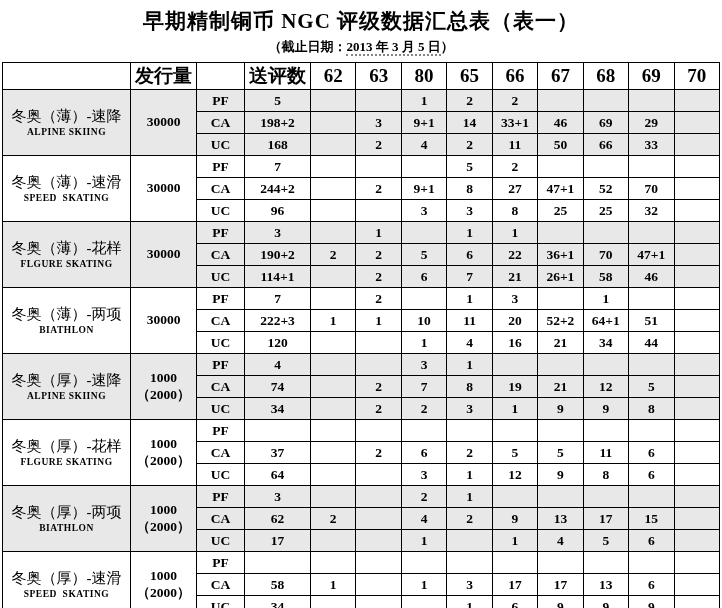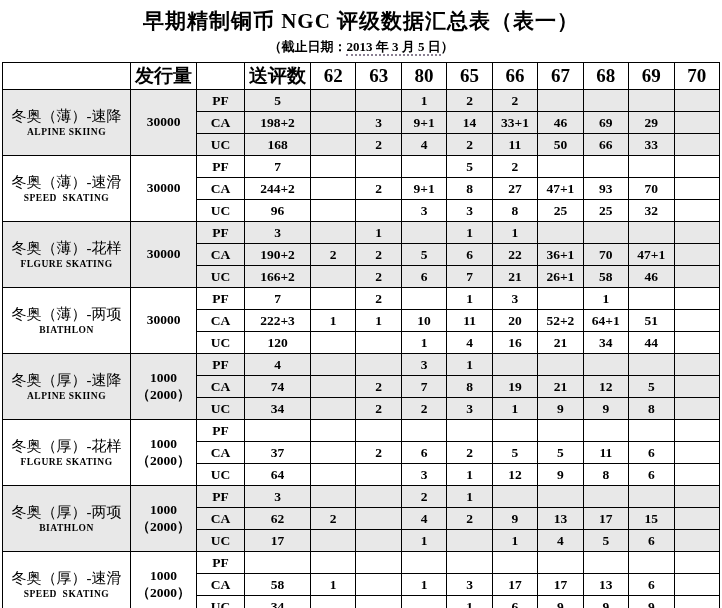--- a/index.html
+++ b/index.html
@@ -175,21 +175,21 @@
         </tr>
         <tr>
           <td class="type-cell">CA</td>
           <td class="total-cell">244+2</td>
           <td class="grade-cell"></td>
           <td class="grade-cell">2</td>
           <td class="grade-cell">9+1</td>
           <td class="grade-cell">8</td>
           <td class="grade-cell">27</td>
           <td class="grade-cell">47+1</td>
-          <td class="grade-cell">93</td>
+          <td class="grade-cell">52</td>
           <td class="grade-cell">70</td>
           <td class="grade-cell"></td>
         </tr>
         <tr>
           <td class="type-cell">UC</td>
           <td class="total-cell">96</td>
           <td class="grade-cell"></td>
           <td class="grade-cell"></td>
           <td class="grade-cell">3</td>
           <td class="grade-cell">3</td>
@@ -227,21 +227,21 @@
           <td class="grade-cell">5</td>
           <td class="grade-cell">6</td>
           <td class="grade-cell">22</td>
           <td class="grade-cell">36+1</td>
           <td class="grade-cell">70</td>
           <td class="grade-cell">47+1</td>
           <td class="grade-cell"></td>
         </tr>
         <tr class="shaded">
           <td class="type-cell">UC</td>
-          <td class="total-cell">166+2</td>
+          <td class="total-cell">114+1</td>
           <td class="grade-cell"></td>
           <td class="grade-cell">2</td>
           <td class="grade-cell">6</td>
           <td class="grade-cell">7</td>
           <td class="grade-cell">21</td>
           <td class="grade-cell">26+1</td>
           <td class="grade-cell">58</td>
           <td class="grade-cell">46</td>
           <td class="grade-cell"></td>
         </tr>

